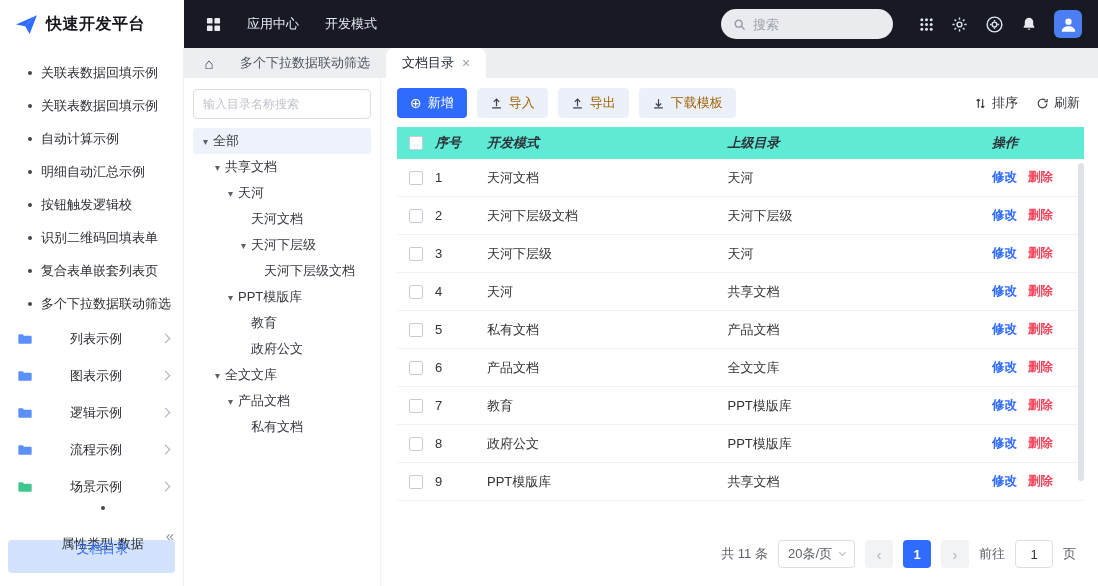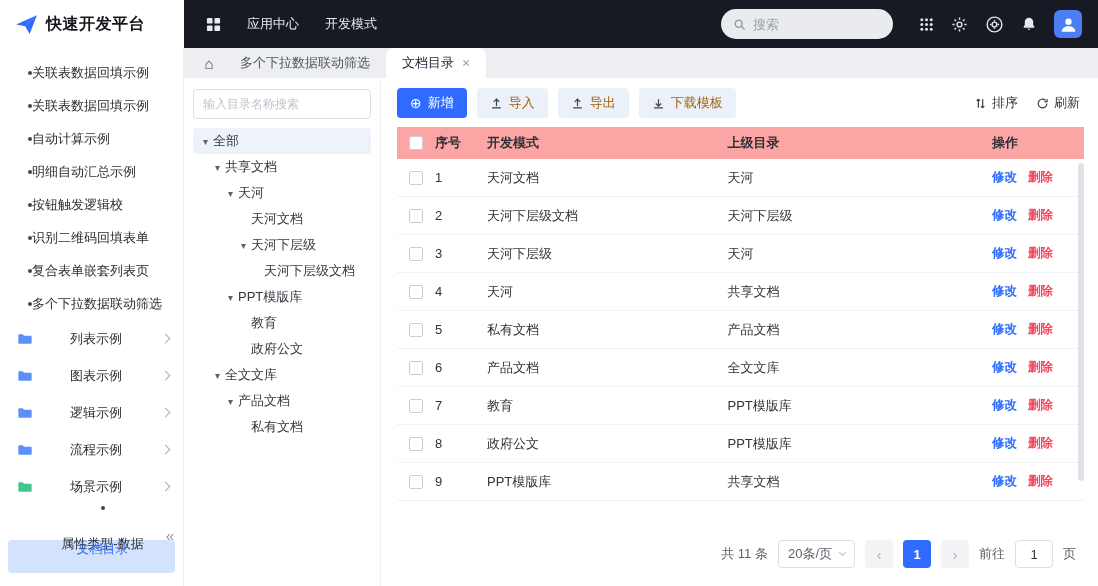--- a/index.html
+++ b/index.html
@@ -20,21 +20,21 @@
   .search-pill input::placeholder { color:#9aa0ab; }
   .tb-icons { display:flex; align-items:center; gap:17px; }
   .avatar { width:28px; height:28px; border-radius:6px; background:#4b7df5; display:flex; align-items:center; justify-content:center; overflow:hidden; cursor:pointer; }
 
   
   .body-row { flex:1; display:flex; min-height:0; }
   .sidebar { width:184px; background:#fff; border-right:1px solid #eef0f3; padding-top:8px; position:relative; flex-shrink:0; overflow:hidden; }
   .main-col { flex:1; display:flex; flex-direction:column; min-width:0; }
 
   
-  .side-link { height:33px; display:flex; align-items:center; padding-left:28px; cursor:pointer; font-weight:500; color:#2b2e33; white-space:nowrap; }
+  .side-link { height:33px; display:flex; align-items:center; gap:9px; padding-left:28px; cursor:pointer; font-weight:500; color:#2b2e33; white-space:nowrap; }
   .dot { width:4px; height:4px; border-radius:50%; background:#43474d; flex-shrink:0; }
   .side-folder { height:37px; display:flex; align-items:center; gap:9px; padding:0 14px 0 17px; cursor:pointer; }
   .f-label { flex:1; font-weight:500; color:#2b2e33; white-space:nowrap;margin-left:28px; }
   .chev { display:inline-block; width:7px; height:7px; border-right:1.5px solid #a7adb8; border-bottom:1.5px solid #a7adb8; }
   .chev.right { transform:rotate(-45deg); }
   .chev.down { transform:rotate(45deg); margin-top:-3px; }
   .side-sub { height:33px; display:flex; align-items:center; gap:25px; padding-left:22px; margin:1px 8px; border-radius:4px; cursor:pointer; font-weight:500; color:#2b2e33; white-space:nowrap;flex-direction:column; }
   .side-sub.active { background:#d3e3fd; color:#2f6bff; }
   .collapse-ic { position:absolute; right:9px; bottom:42px; color:#8d939e; font-size:15px; cursor:pointer; }
 
@@ -62,21 +62,21 @@
   .btn { height:30px; border:none; border-radius:4px; display:inline-flex; align-items:center; gap:6px; padding:0 13px; font-size:13px; font-family:inherit; cursor:pointer; white-space:nowrap; }
   .btn.primary { background:#2f6bff; color:#fff; }
   .btn.primary .plus { font-size:14px; line-height:1; }
   .btn.light { background:#ecf0f9; color:#a16207; }
   .btn.text { background:transparent; color:#32353c; padding:0 4px; gap:5px; }
   .tb-right-spacer { flex:1; }
 
   
   .table-wrap { flex:1; position:relative; overflow:hidden; min-height:0; }
   .t-head, .t-row { display:flex; align-items:center; }
-  .t-head { height:32px; background:#fca5a5; font-weight:bold; color:#2e3138; }
+  .t-head { height:32px; background:#5eead4; font-weight:bold; color:#2e3138;font-style:italic; }
   .t-row { height:38px; border-bottom:1px solid #f0f2f5; }
   .c-check { width:38px; display:flex; justify-content:center; flex-shrink:0; }
   .c-index { width:52px; flex-shrink:0; }
   .c-name { flex:1; min-width:0; }
   .c-parent { flex:1.1; min-width:0; }
   .c-actions { width:92px; display:flex; gap:11px; flex-shrink:0; }
   .checkbox { width:14px; height:14px; border:1px solid #c8ccd6; border-radius:2px; background:#fff; cursor:pointer; display:inline-block; }
   .lnk { font-weight:bold; text-decoration:none; cursor:pointer; font-size:12.5px; }
   .lnk.edit { color:#2f6bff; }
   .lnk.del { color:#f5485e; }

